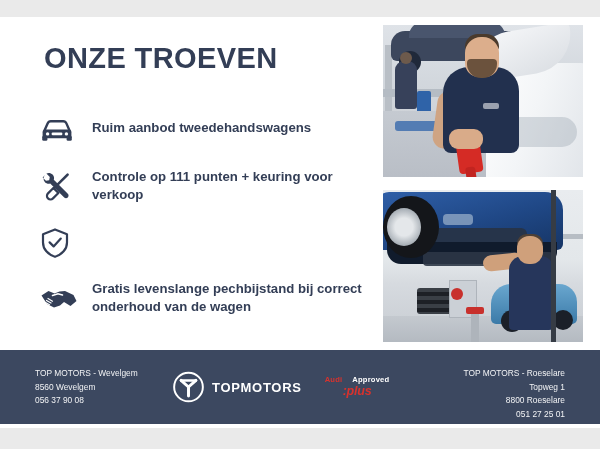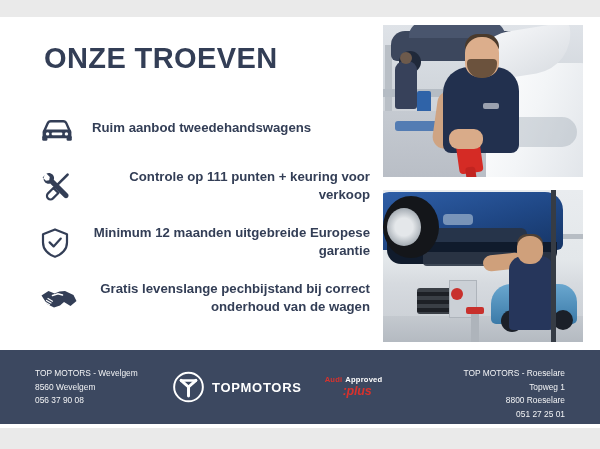--- a/index.html
+++ b/index.html
@@ -81,21 +81,21 @@
   .feature-icon svg { display: block; }
 
   .feature-text {
     flex: 1 1 auto;
     font-size: 13.2px;
     font-weight: bold;
     line-height: 1.35;
     color: #333e56;
     padding-top: 8px;
   }
-  .feature.two-line .feature-text { padding-top: 1px; text-align: right; }
+  .feature.two-line .feature-text { padding-top: 1px; }
 
   
   .photos {
     position: absolute;
     left: 383px;
     top: 8px;
     width: 200px;
     height: 330px;
   }
   .photo {
@@ -380,21 +380,21 @@
     font-weight: bold; color: #ffffff; letter-spacing: .7px;
   }
   .tm-top { font-size: 13px; }
   .tm-motors { font-size: 13px; }
 
   
   .logo-audi {
     display: flex; flex-direction: column; align-items: flex-start;
     line-height: 1.05; margin-left: 6px;
   }
-  .audi-row1 { display: flex; align-items: baseline; gap: 3px; }
+  .audi-row1 { display: flex; align-items: baseline; gap: 10px; }
   .audi-word { font-size: 7.6px; font-weight: bold; color: #d8322d; letter-spacing: .2px; }
   .approved-word { font-size: 7.6px; font-weight: bold; color: #ffffff; letter-spacing: .2px; }
   .plus-word {
     font-size: 12.5px; font-weight: bold; font-style: italic;
     color: #d8322d; letter-spacing: -.2px; margin-top: 1px; margin-left: 18px;
   }
 </style>
 </head>
 <body>
 
@@ -436,21 +436,20 @@
           <span class="feature-text">Controle op 111 punten + keuring voor verkoop</span>
         </div>
 
         <div class="feature two-line">
           <span class="feature-icon">
             <svg width="30" height="32" viewBox="0 0 30 32" fill="none">
               <path d="M15 2.4 L27 7.2 V15.4 C27 22.2 22.0 27.6 15 29.8 C8.0 27.6 3 22.2 3 15.4 V7.2 Z" stroke="#333e56" stroke-width="2.2" stroke-linejoin="round" fill="none"></path>
               <path d="M9.6 15.4 L13.6 19.4 L20.8 11.6" stroke="#333e56" stroke-width="2.2" stroke-linecap="round" stroke-linejoin="round" fill="none"></path>
             </svg>
           </span>
-          <span class="feature-text">Minimum 12 maanden uitgebreide Europese garantie</span>
         </div>
 
         <div class="feature two-line">
           <span class="feature-icon">
             <svg width="38" height="26" viewBox="0 0 38 26" fill="none">
               <path d="M1.5 9.5 L8.5 5.0 L14.5 7.5 L19.5 5.5 L25.0 5.0 L33.5 9.0 L36.5 15.0 L30.5 20.0 L24.0 16.0 L20.0 19.5 L14.0 21.5 L7.0 18.0 Z" fill="#333e56"></path>
               <path d="M12.5 9.5 L18.0 7.8 L22.5 9.0" stroke="#ffffff" stroke-width="1.5" stroke-linecap="round" fill="none"></path>
               <path d="M6.5 14.5 L11.0 17.0" stroke="#ffffff" stroke-width="1.2" stroke-linecap="round"></path>
               <path d="M8.0 12.5 L12.5 15.2" stroke="#ffffff" stroke-width="1.2" stroke-linecap="round"></path>
               <path d="M5.5 16.5 L9.5 18.8" stroke="#ffffff" stroke-width="1.2" stroke-linecap="round"></path>

